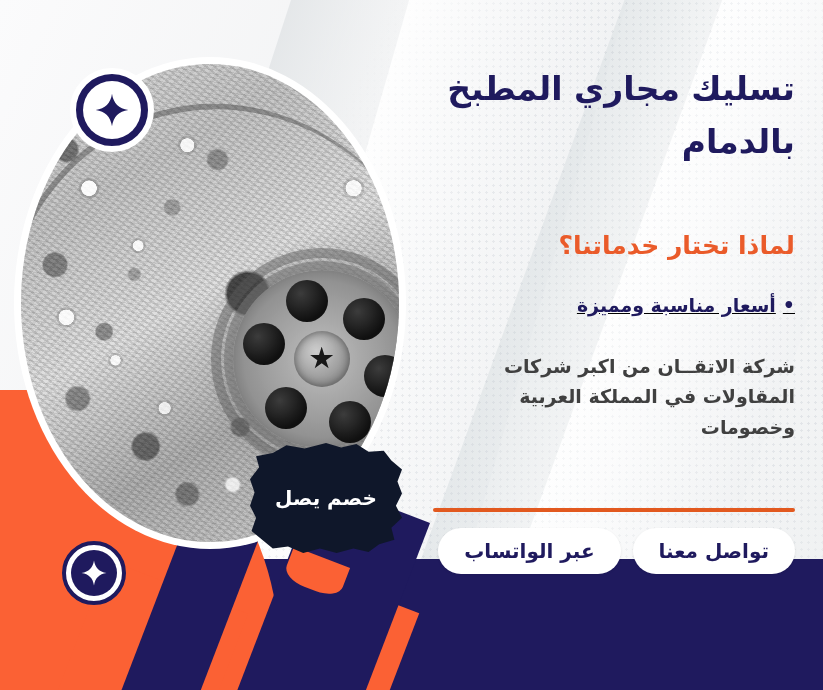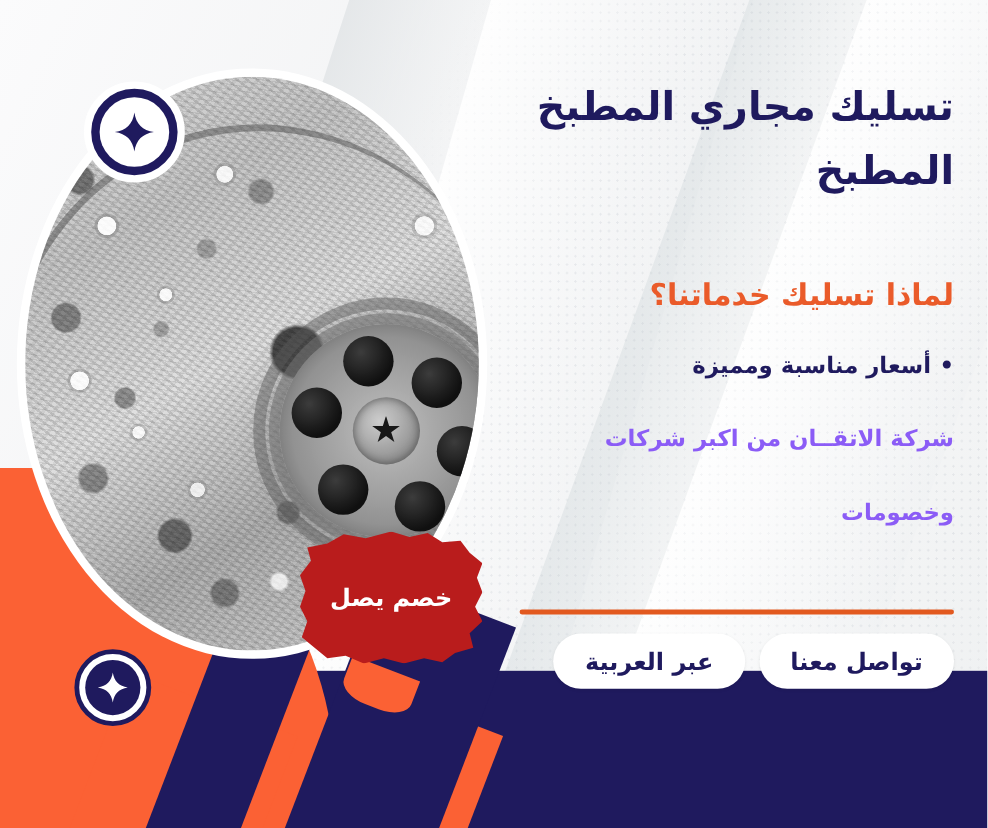--- a/index.html
+++ b/index.html
@@ -291,34 +291,35 @@
     color: #ea5b2a;
     font-size: 25px;
     font-weight: bold;
     margin: 0;
     padding-top: 62px;
   }
   .benefits {
     list-style: none;
     margin: 0;
     padding: 30px 0 0 0;
+    text-decoration: underline;
   }
   .benefits li {
     color: #1f1a5e;
     font-size: 19px;
     font-weight: bold;
     line-height: 1.62;
     white-space: nowrap;
   }
   .benefits li::before {
     content: "•";
     padding-left: 7px;
   }
   .about {
-    color: #8b5cf6;
+    color: #404040;
     font-size: 19px;
     font-weight: bold;
     line-height: 1.62;
     margin: 0;
     padding-top: 30px;
   }
   .divider {
     position: absolute;
     right: 28px;
     top: 508px;
@@ -352,21 +353,21 @@
     box-shadow: 0 1px 3px rgba(0,0,0,.08);
   }
 
   
   .badge {
     position: absolute;
     left: 250px;
     top: 443px;
     width: 152px;
     height: 110px;
-    background: #b91c1c;
+    background: #0f172a;
     display: flex;
     align-items: center;
     justify-content: center;
     text-align: center;
     direction: rtl;
     clip-path: polygon(
       50% 0%, 60% 4%, 70% 1%, 78% 8%, 88% 7%, 93% 16%,
       100% 24%, 97% 35%, 100% 46%, 96% 57%, 100% 68%,
       93% 77%, 95% 88%, 85% 92%, 78% 99%, 68% 96%,
       57% 100%, 46% 96%, 35% 100%, 25% 94%, 15% 96%,
@@ -440,36 +441,36 @@
 
   <div class="badge">
     <div class="badge-text">
       <div>خصم يصل</div>
     </div>
   </div>
 
   <div class="text-col">
     <h1 class="headline">
       <span>تسليك مجاري المطبخ</span><br>
-      <span>المطبخ</span>
+      <span>بالدمام</span>
     </h1>
 
-    <h2 class="subhead">لماذا تسليك خدماتنا؟</h2>
+    <h2 class="subhead">لماذا تختار خدماتنا؟</h2>
 
     <ul class="benefits">
       <li>أسعار مناسبة ومميزة</li>
     </ul>
 
     <p class="about">
       <span>شركة الاتقــان من اكبر شركات</span><br>
-      <br>
+      <span>المقاولات في المملكة العربية</span><br>
       <span>وخصومات</span>
     </p>
   </div>
 
   <div class="divider"></div>
 
   <div class="cta-row">
     <button class="cta">تواصل معنا</button>
-    <button class="cta">عبر العربية</button>
+    <button class="cta">عبر الواتساب</button>
   </div>
 
 </div>
 
 </body></html>

